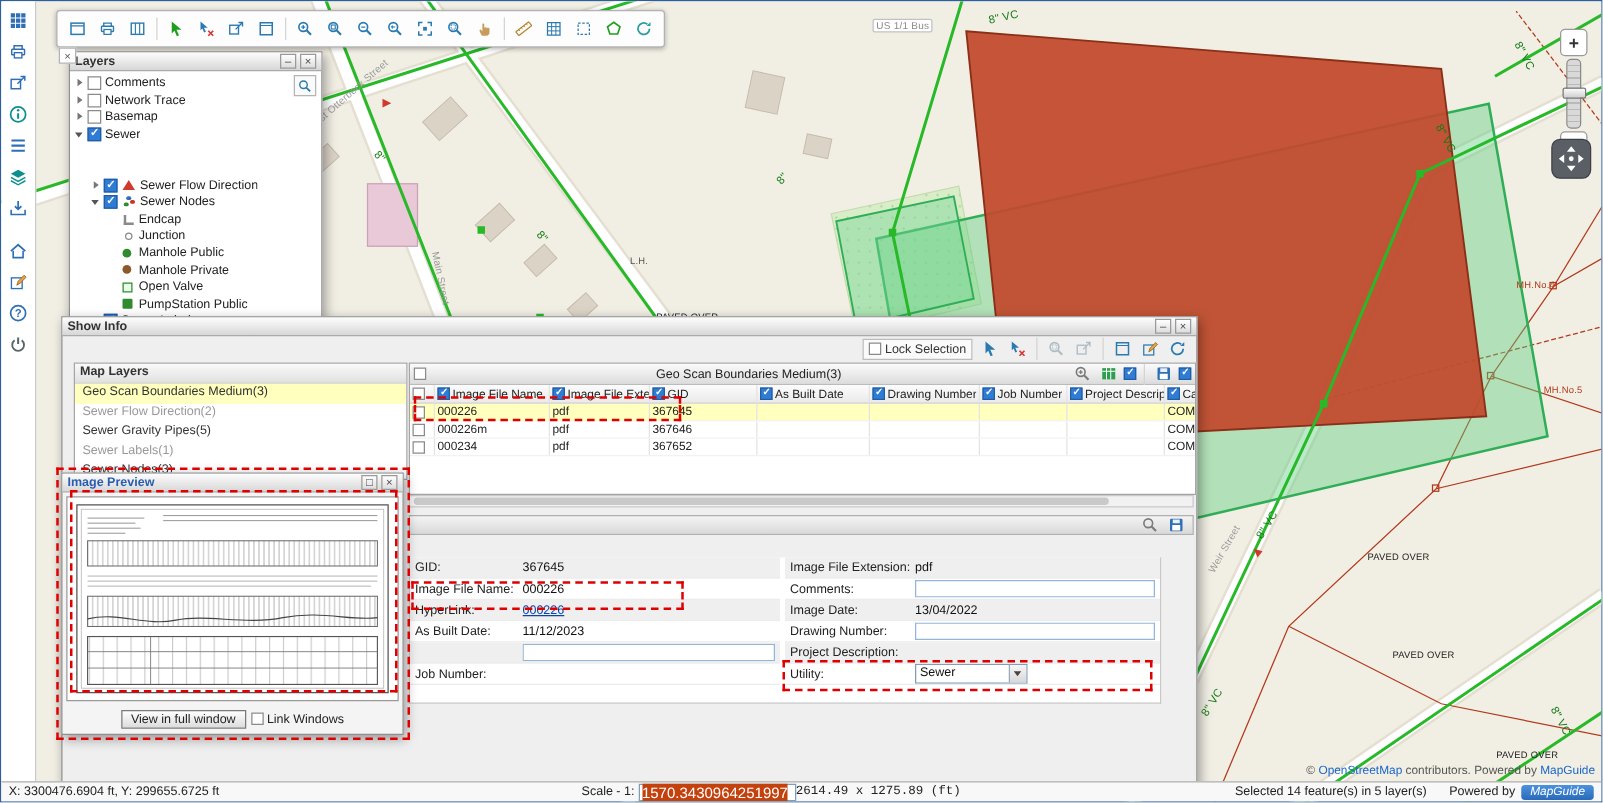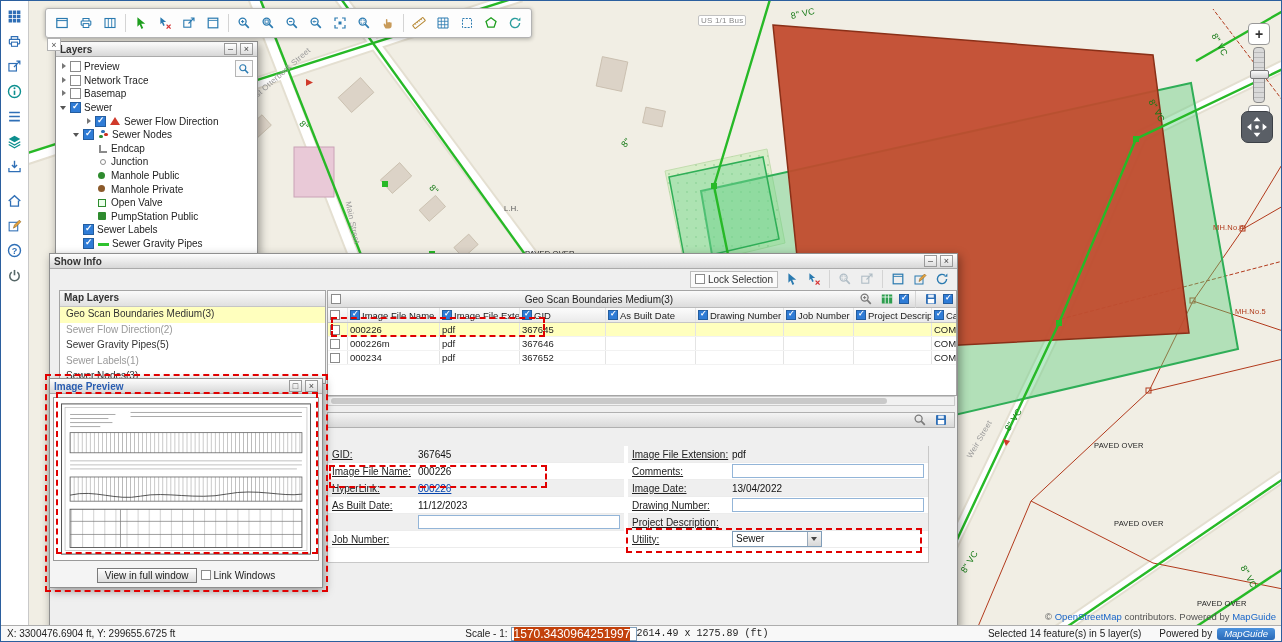--- a/index.html
+++ b/index.html
@@ -106,21 +106,21 @@
   .hthumb{position:absolute;left:3px;top:1px;width:556px;height:6px;background:#c9c9c9;border-radius:3px;}
 
   .detail-bar{position:absolute;left:277px;top:158px;width:628px;height:16px;background:linear-gradient(#f4f4f4,#d9d9d9);border:1px solid #b0b0b0;box-sizing:border-box;display:flex;justify-content:flex-end;align-items:center;gap:3px;padding-right:4px;}
   .tabs{position:absolute;left:277px;top:176px;width:628px;height:16px;background:#e6e6e6;border-bottom:1px solid #9e9e9e;box-sizing:border-box;}
   .tab{position:relative;top:2px;display:inline-block;margin-left:3px;background:#fff;border:1px solid #9a9a9a;border-bottom:1px solid #fff;padding:1px 8px 2px 8px;font-size:9.5px;color:#222;}
   .form-area{position:absolute;left:277px;top:192px;width:600px;height:116px;background:#fff;border:1px solid #c8c8c8;border-top:none;display:flex;box-sizing:content-box;}
   .f-col{width:296px;}
   .f-col.right{width:300px;margin-left:4px;}
   .f-row{display:flex;height:16px;align-items:center;font-size:10px;border-bottom:1px solid #ececec;background:#fff;}
   .f-row.alt{background:#efefef;}
-  .f-label{width:86px;flex:none;padding-left:4px;color:#222;white-space:nowrap;overflow:hidden;text-decoration:underline;}
+  .f-label{width:86px;flex:none;padding-left:4px;color:#222;white-space:nowrap;overflow:hidden;}
   .f-col.right .f-label{width:100px;}
   .f-val{flex:1;color:#111;display:flex;align-items:center;overflow:hidden;padding-right:4px;}
   .f-input{width:100%;height:12px;border:1px solid #93b5d8;font-size:10px;padding:0 2px;font-family:"Liberation Sans",sans-serif;box-sizing:content-box;}
   .f-link{color:#0645ad;text-decoration:underline;cursor:pointer;font-size:10px;}
   .f-select{display:flex;width:88px;height:14px;border:1px solid #7f9db9;background:#fff;align-items:stretch;cursor:pointer;}
   .f-select .sv{flex:1;font-size:10px;padding:0 3px;line-height:13px;}
   .sarrow{width:13px;background:linear-gradient(#f6f6f6,#d8d8d8);border-left:1px solid #9ab;position:relative;}
   .sarrow::after{content:"";position:absolute;left:3px;top:5px;border-top:4px solid #444;border-left:3.5px solid transparent;border-right:3.5px solid transparent;}
 
   
@@ -525,38 +525,38 @@
           <svg viewBox="0 0 14 14">
             <circle cx="5.6" cy="5.6" r="3.5" fill="none" stroke="currentColor" stroke-width="1.3"></circle>
             <path d="M8.2 8.2l3.6 3.6" stroke="currentColor" stroke-width="1.7" fill="none"></path>
           </svg>
         </span>
       </button>
     <div id="layers-tree" data-name="layers-tree">
         <div class="tree-row" data-name="layer-item" style="padding-left: 4px;">
           <span class="arrow c" data-name="expand-arrow-icon"></span>
           <span class="cb" data-name="layer-checkbox"></span>
-          <span class="tlabel" data-name="layer-label">Preview</span>
+          <span class="tlabel" data-name="layer-label">Comments</span>
         </div>
         <div class="tree-row" data-name="layer-item" style="padding-left: 4px;">
           <span class="arrow c" data-name="expand-arrow-icon"></span>
           <span class="cb" data-name="layer-checkbox"></span>
           <span class="tlabel" data-name="layer-label">Network Trace</span>
         </div>
         <div class="tree-row" data-name="layer-item" style="padding-left: 4px;">
           <span class="arrow c" data-name="expand-arrow-icon"></span>
           <span class="cb" data-name="layer-checkbox"></span>
           <span class="tlabel" data-name="layer-label">Basemap</span>
         </div>
         <div class="tree-row" data-name="layer-item" style="padding-left: 4px;">
           <span class="arrow o" data-name="collapse-arrow-icon"></span>
           <span class="cb on" data-name="layer-checkbox"></span>
           <span class="tlabel" data-name="layer-label">Sewer</span>
         </div>
-        <div class="tree-row" data-name="layer-item" style="padding-left: 29px;">
+        <div class="tree-row" data-name="layer-item" style="padding-left: 17px; margin-top: 27px;">
           <span class="arrow c" data-name="expand-arrow-icon"></span>
           <span class="cb on" data-name="layer-checkbox"></span>
           <span class="li li-flow-direction" data-name="flow-direction-icon"></span>
           <span class="tlabel" data-name="layer-label">Sewer Flow Direction</span>
         </div>
         <div class="tree-row" data-name="layer-item" style="padding-left: 17px;">
           <span class="arrow o" data-name="collapse-arrow-icon"></span>
           <span class="cb on" data-name="layer-checkbox"></span>
           <span class="li li-nodes" data-name="nodes-icon"></span>
           <span class="tlabel" data-name="layer-label">Sewer Nodes</span>

